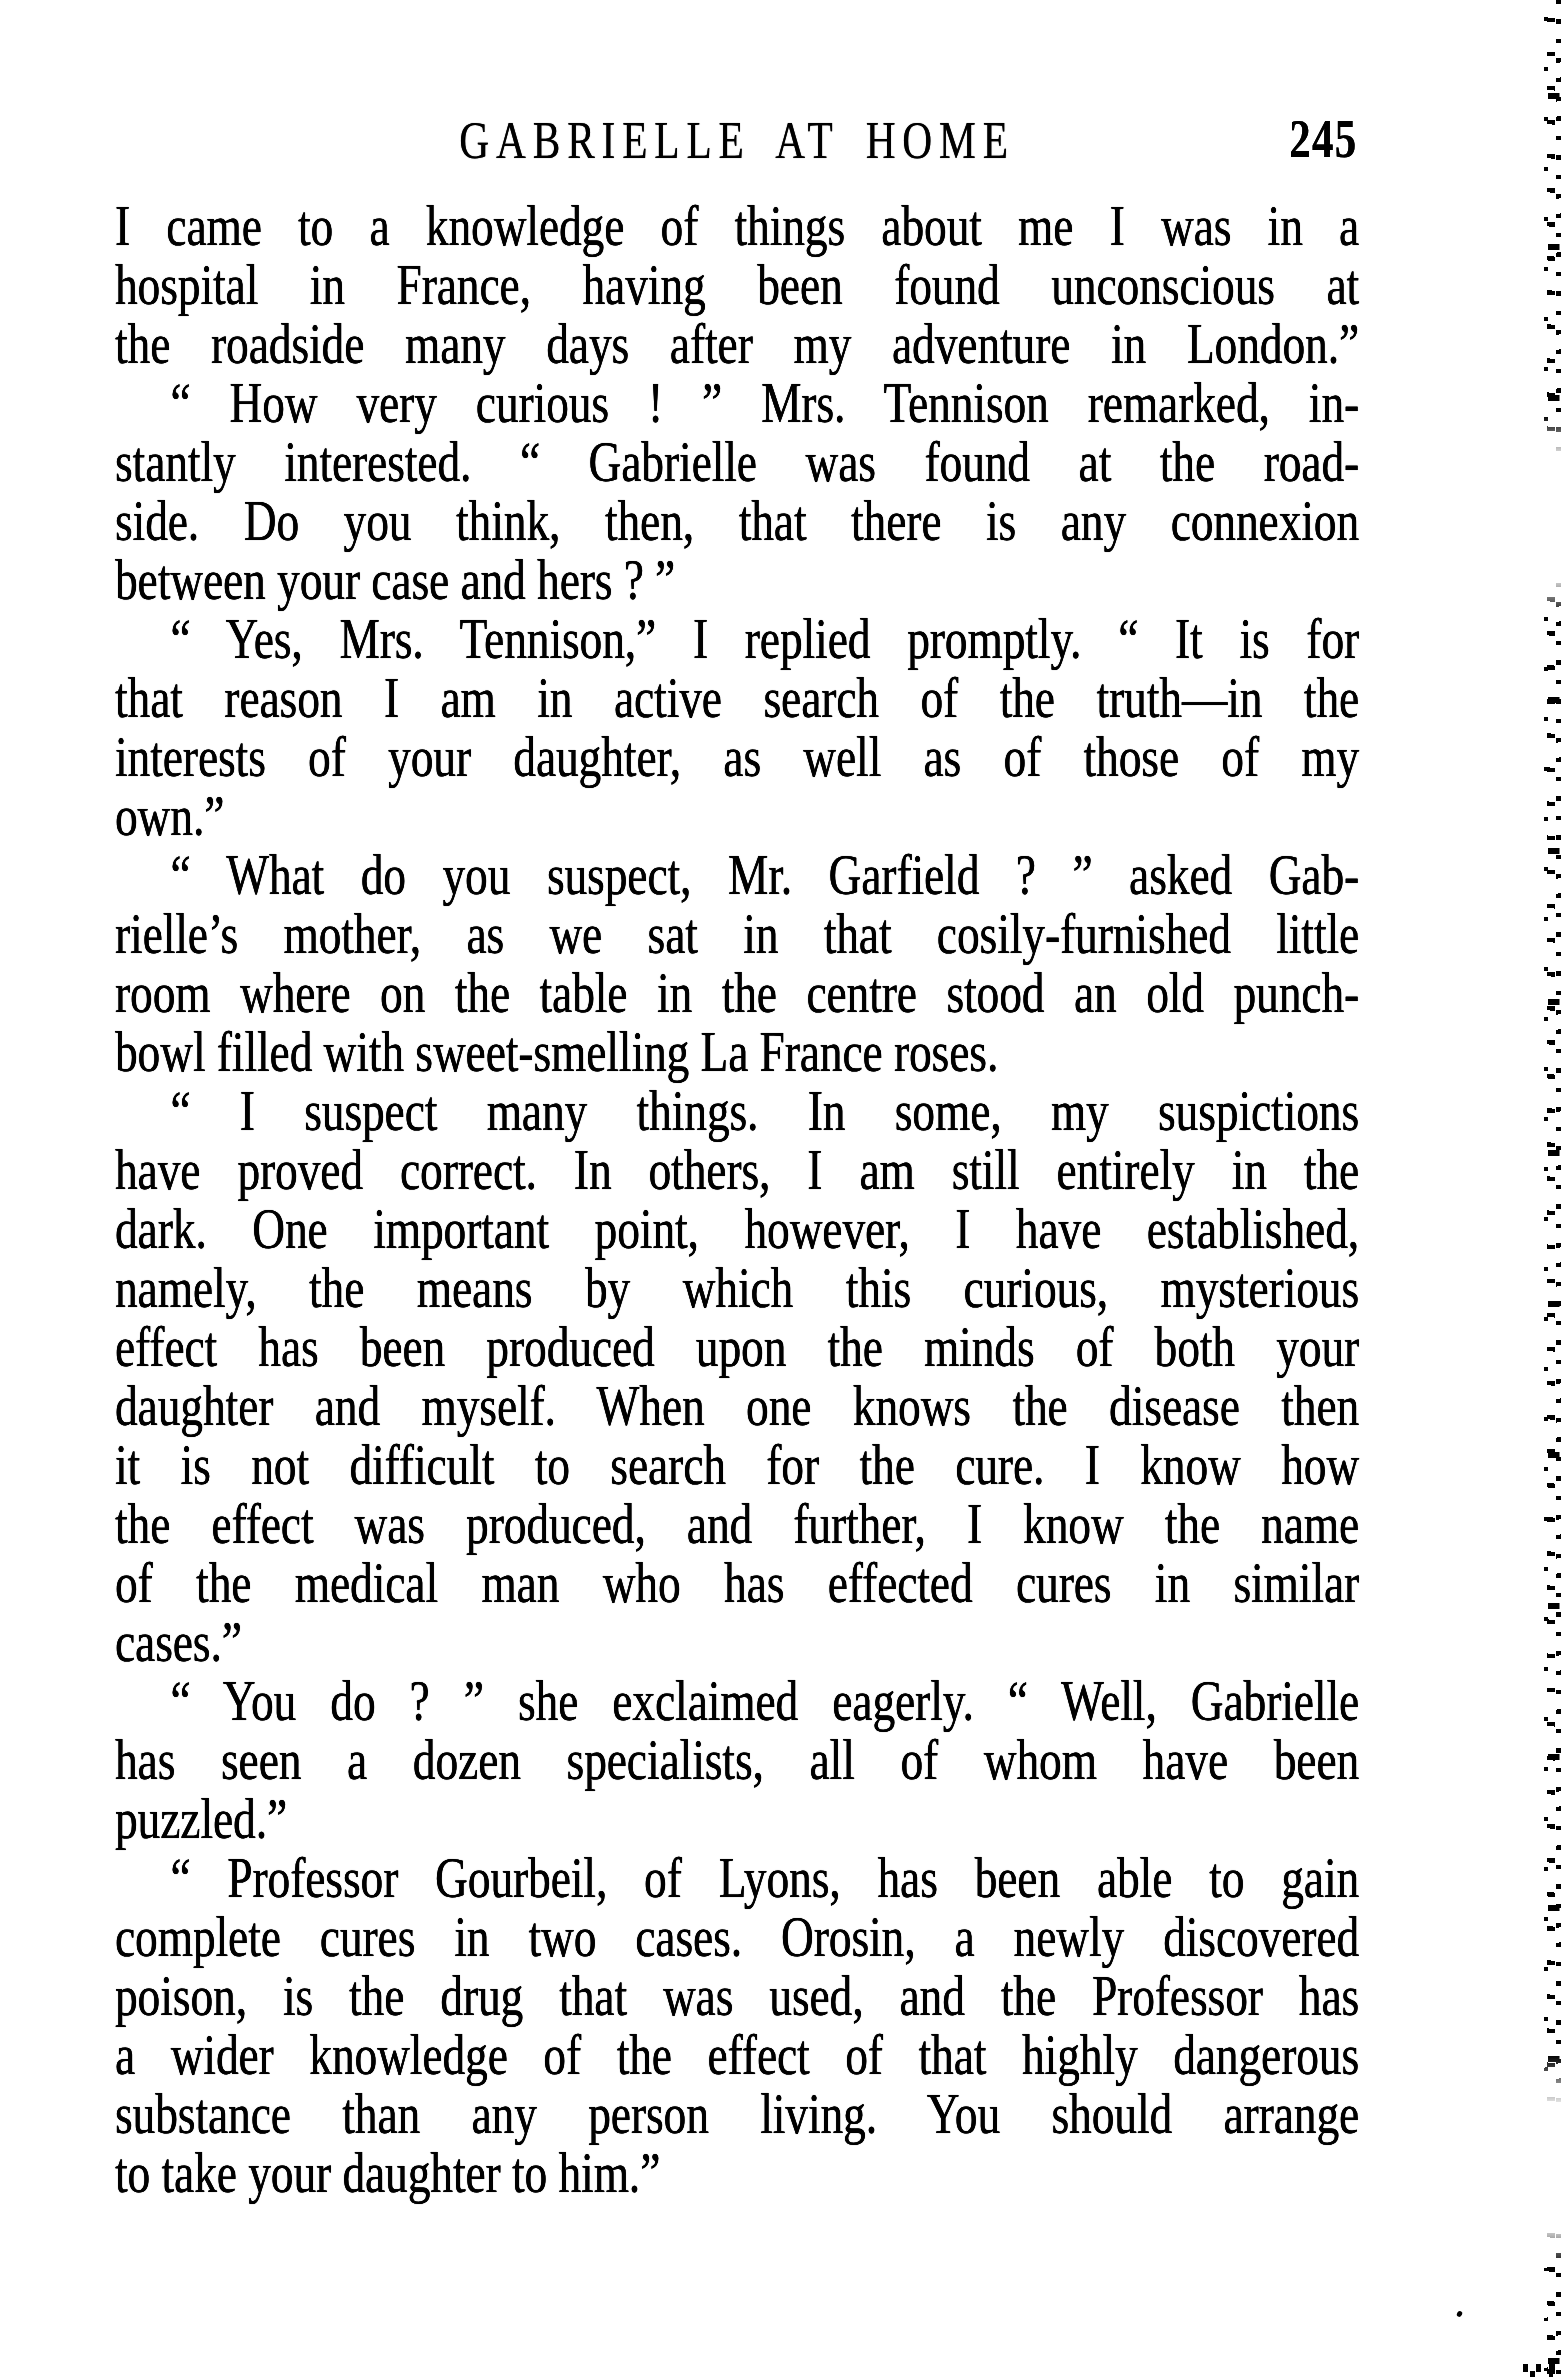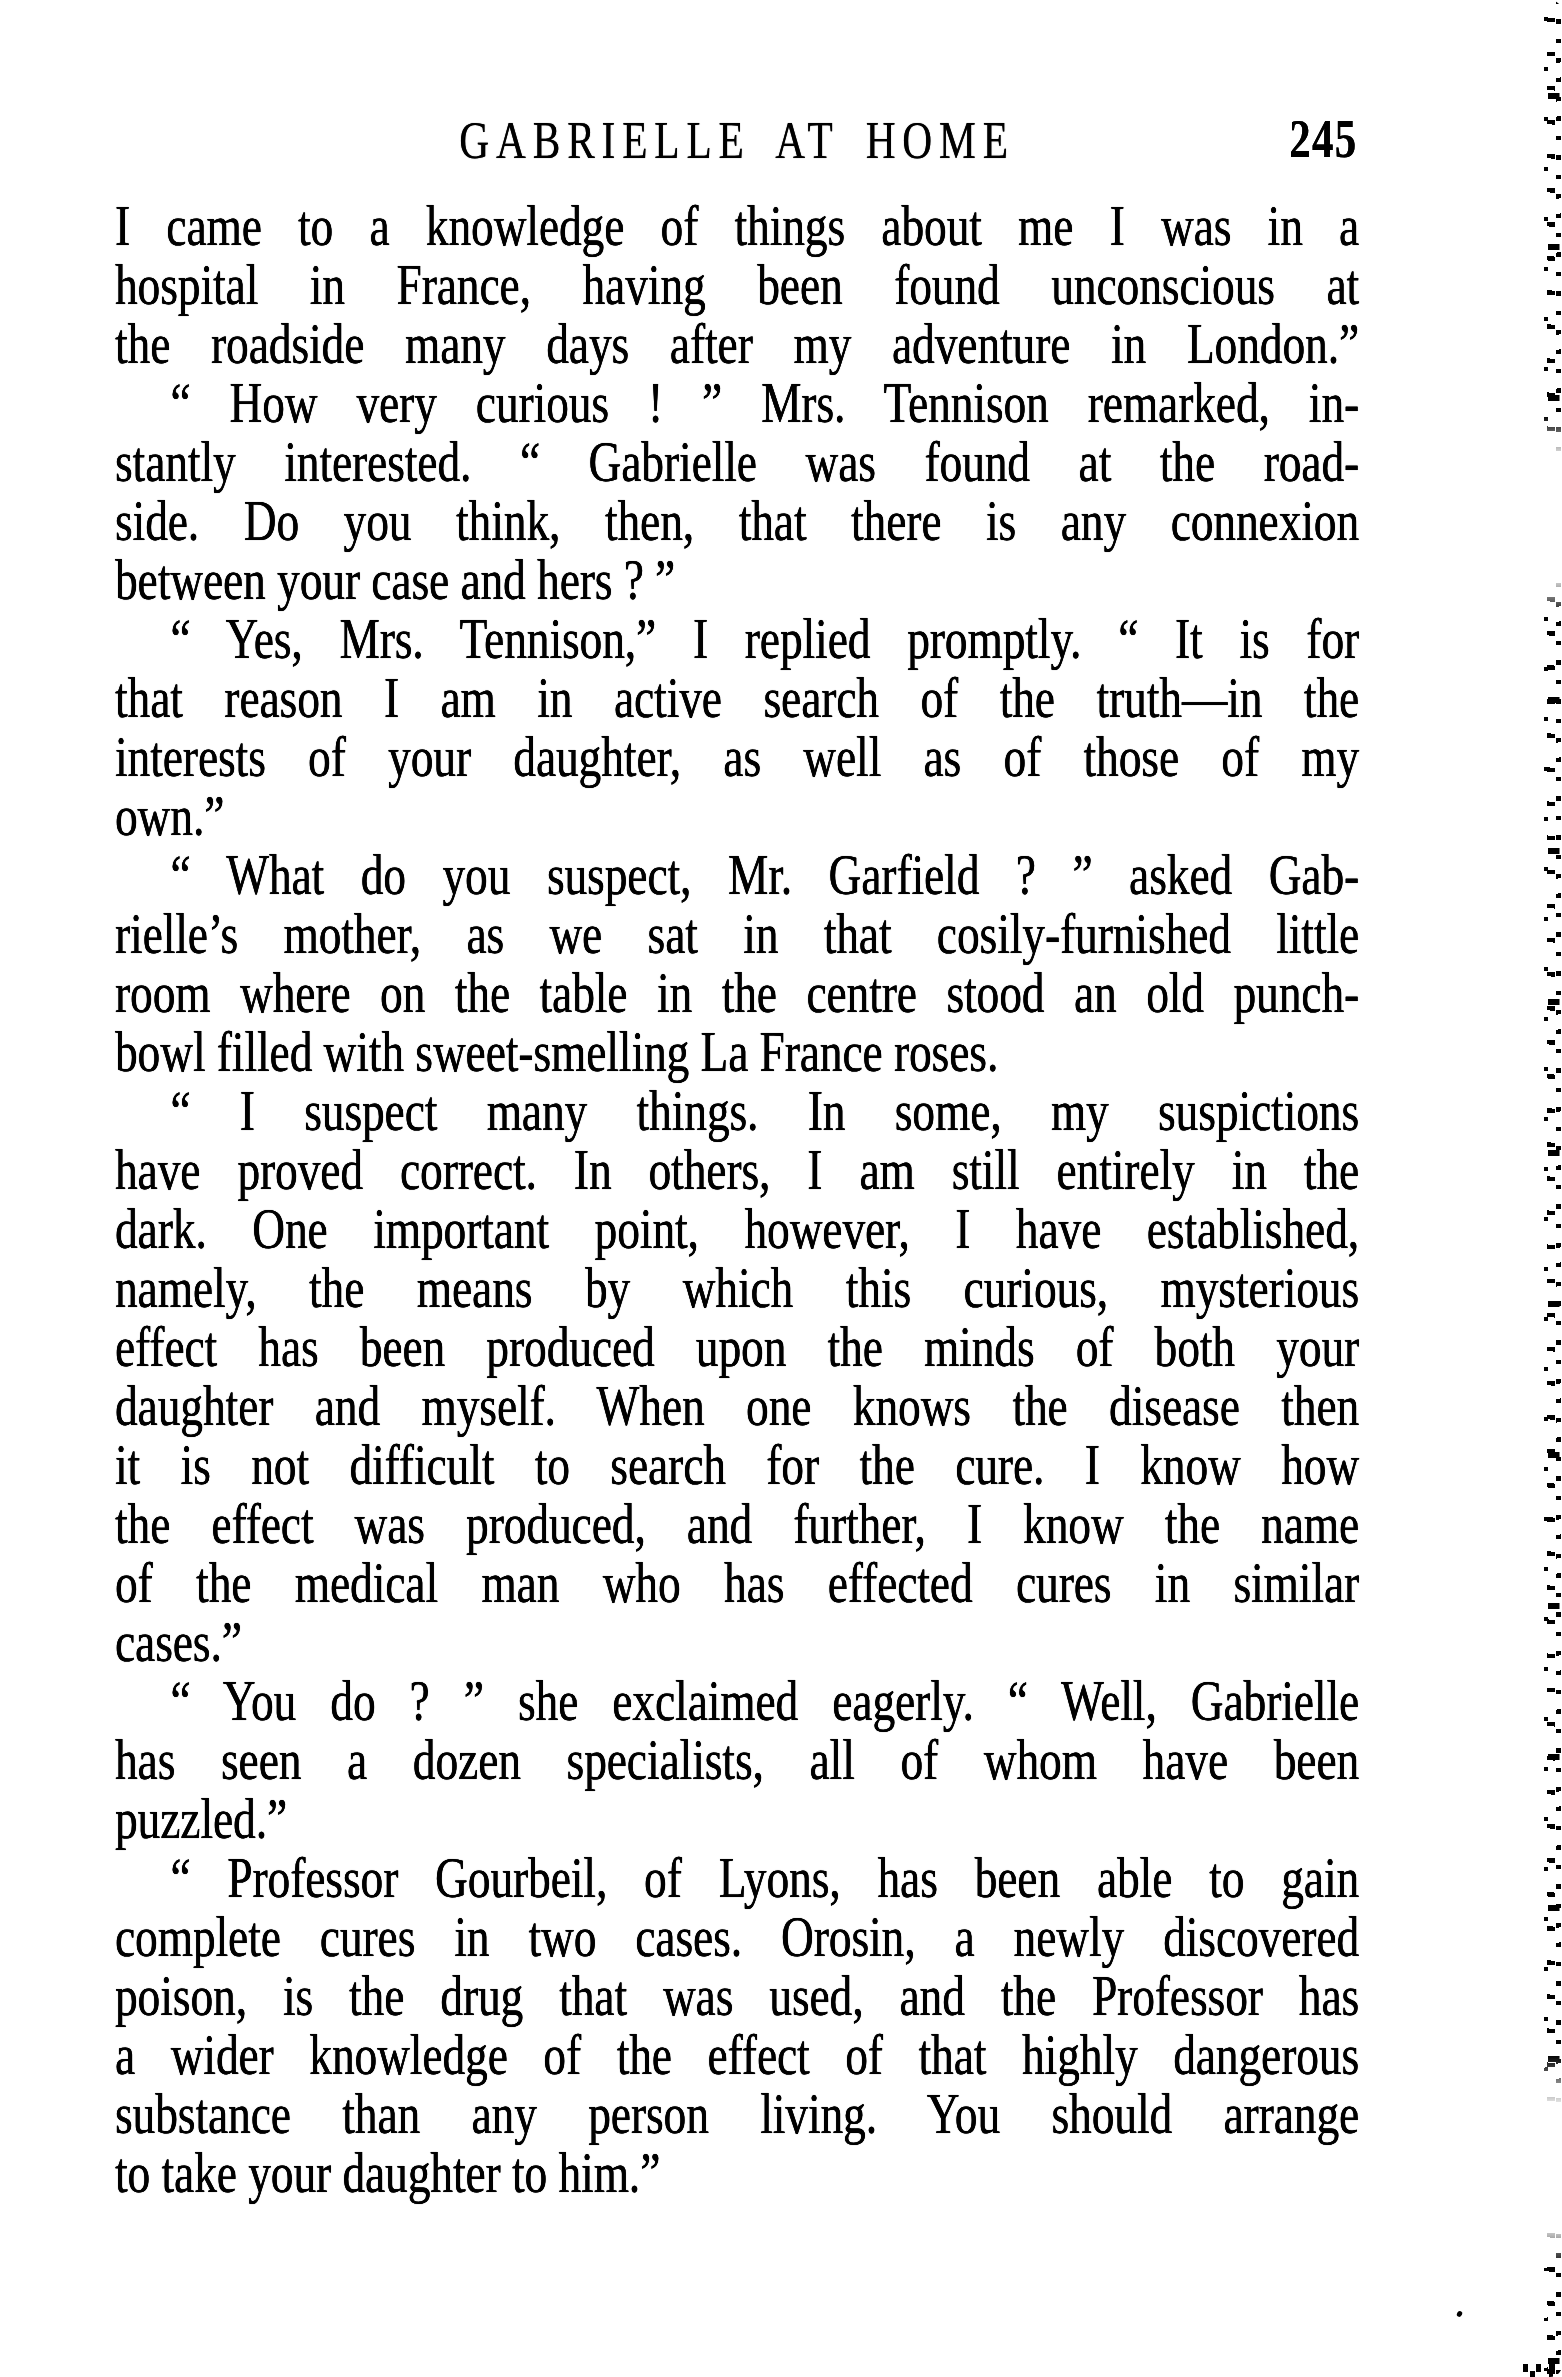--- a/index.html
+++ b/index.html
@@ -6,21 +6,20 @@
   * { margin:0; padding:0; box-sizing:border-box; }
   body { background:var(--paper); }
 
   .page {
     position:relative;
     width:1562px; height:2377px;
     background:var(--paper);
     color:var(--ink);
     font-family:"Liberation Serif","DejaVu Serif",serif;
     overflow:hidden;
-    border-radius:12px;
   }
 
   
   .page-header {
     position:absolute; top:113px; left:115px;
     width:1595px;
     transform:scaleX(0.78); transform-origin:0 0;
     text-align:center;
     font-size:53px; line-height:55px;
     letter-spacing:8.8px; word-spacing:12.4px;

